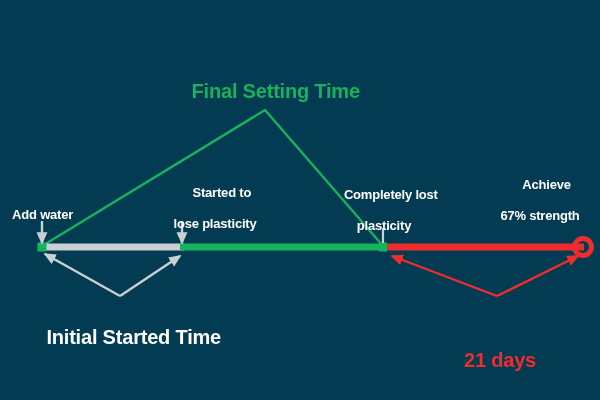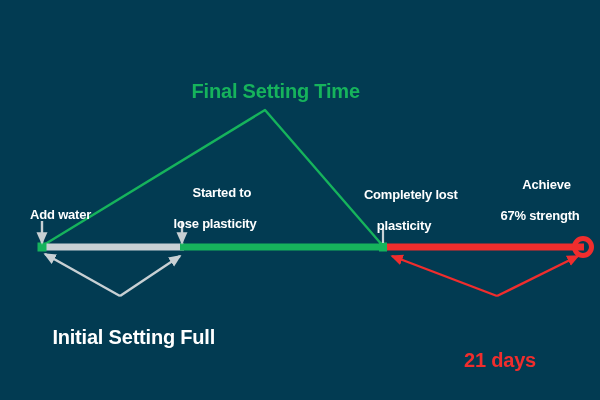--- a/index.html
+++ b/index.html
@@ -43,29 +43,29 @@
 
   .lbl-sm { font-size: 13px; }
   .lbl-lg { font-size: 20px; }
 
   
   #label-final-setting {
     left: 265px; top: 56px;
     transform: translateX(-50%);
   }
   #label-add-water {
-    left: 54px; top: 192px;
+    left: 36px; top: 192px;
     transform: translateX(-50%);
   }
   #label-started-lose {
     left: 215px; top: 170px;
     transform: translateX(-50%);
   }
   #label-completely-lost {
-    left: 404px; top: 172px;
+    left: 384px; top: 172px;
     transform: translateX(-50%);
   }
   #label-achieve-strength {
     left: 540px; top: 162px;
     transform: translateX(-50%);
   }
   #label-initial-setting {
     left: 123px; top: 302px;
     transform: translateX(-50%);
   }
@@ -128,20 +128,20 @@
     <span>Completely lost</span>
     <span class="line2">plasticity</span>
   </div>
 
   <div class="lbl lbl-sm lbl-white" id="label-achieve-strength">
     <span>Achieve</span>
     <span class="line2">67% strength</span>
   </div>
 
   <div class="lbl lbl-lg lbl-white" id="label-initial-setting">
-    <span>Initial Setting Full</span>
+    <span>Initial Started Time</span>
   </div>
 
   <div class="lbl lbl-lg lbl-red" id="label-full-curing">
     <span class="line2">21 days</span>
   </div>
 
 </div>
 
 </body></html>

